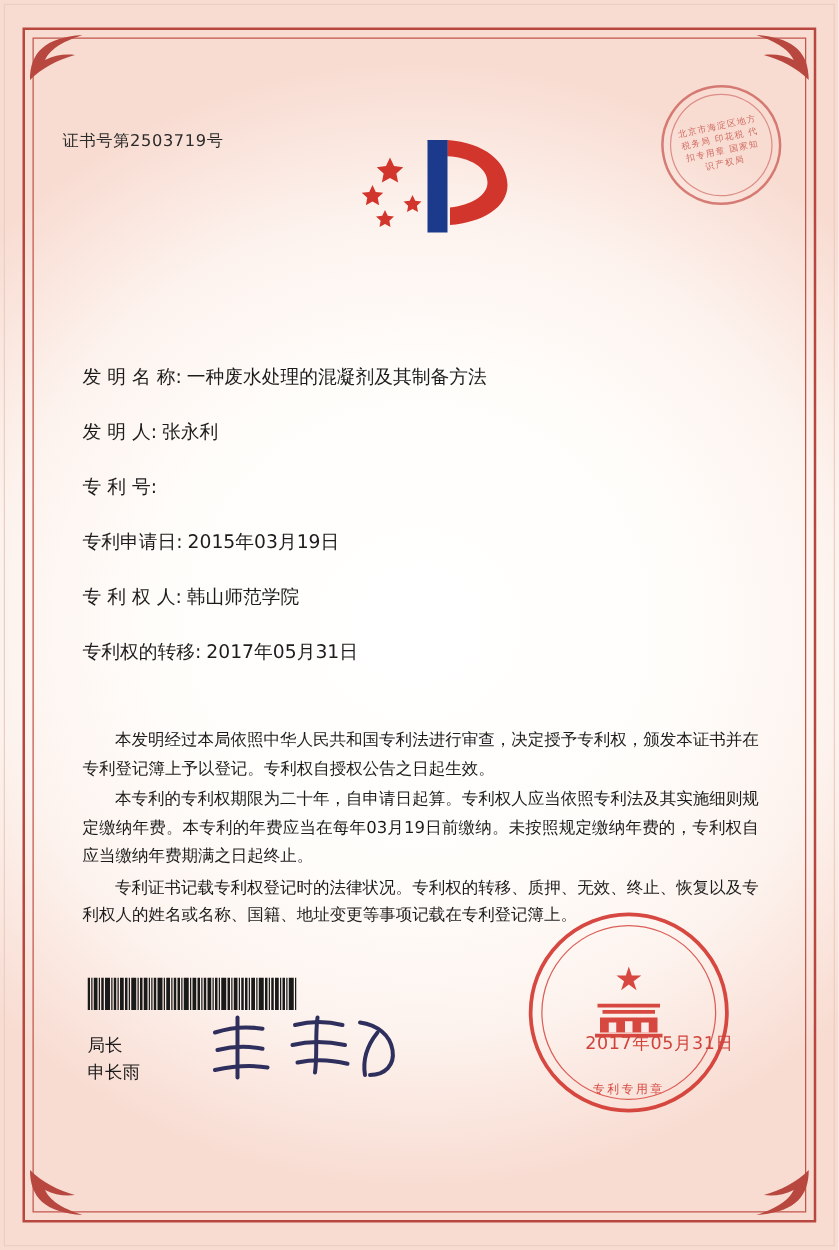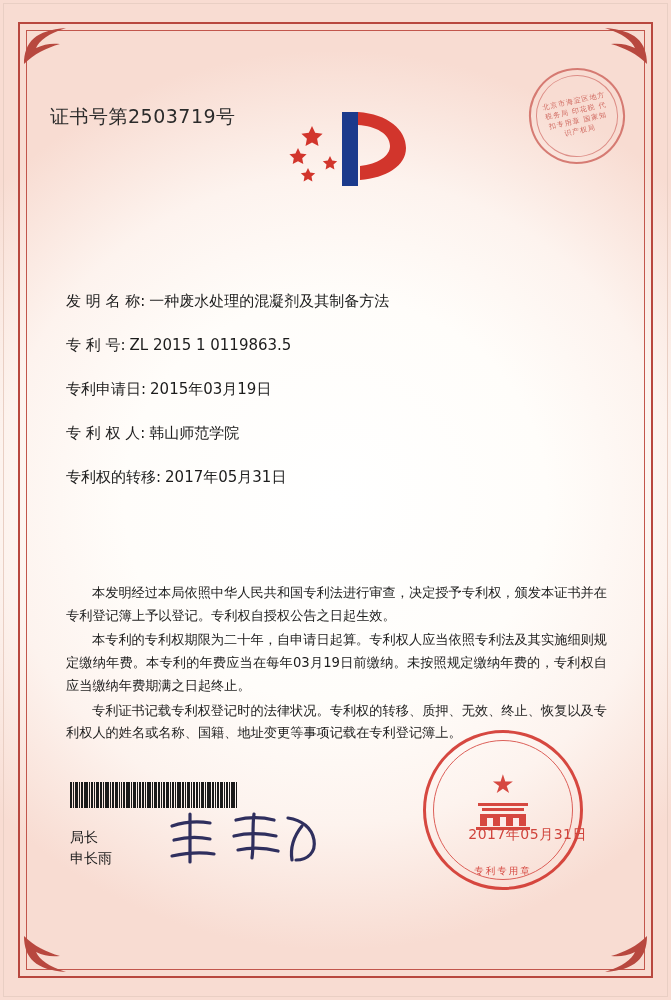--- a/index.html
+++ b/index.html
@@ -72,21 +72,21 @@
     top: 44px;
     right: 40px;
     bottom: 44px;
   }
 
   .cert-number {
     position: absolute;
     left: 10px;
     top: 60px;
     font-family: "DejaVu Sans", sans-serif;
-    font-size: 19px;
+    font-size: 13px;
     color: #2b2b2b;
     letter-spacing: 0.5px;
   }
 
   
   .oval-seal {
     position: absolute;
     right: 6px;
     top: 24px;
     width: 92px;
@@ -338,22 +338,25 @@
       </svg>
     </div>
 
 
     <div class="fields">
       <div class="field-row">
         <span class="field-label">发 明 名 称:</span>
         <span class="field-value">一种废水处理的混凝剂及其制备方法</span>
       </div>
       <div class="field-row">
+        <span class="field-label">发 明 人:</span>
+        <span class="field-value">张永利</span>
+      </div>
+      <div class="field-row">
         <span class="field-label">专 利 号:</span>
-        <span class="field-value">ZL 2015 1 0119863.5</span>
       </div>
       <div class="field-row">
         <span class="field-label">专利申请日:</span>
         <span class="field-value">2015年03月19日</span>
       </div>
       <div class="field-row">
         <span class="field-label">专 利 权 人:</span>
         <span class="field-value">韩山师范学院</span>
       </div>
       <div class="field-row">

